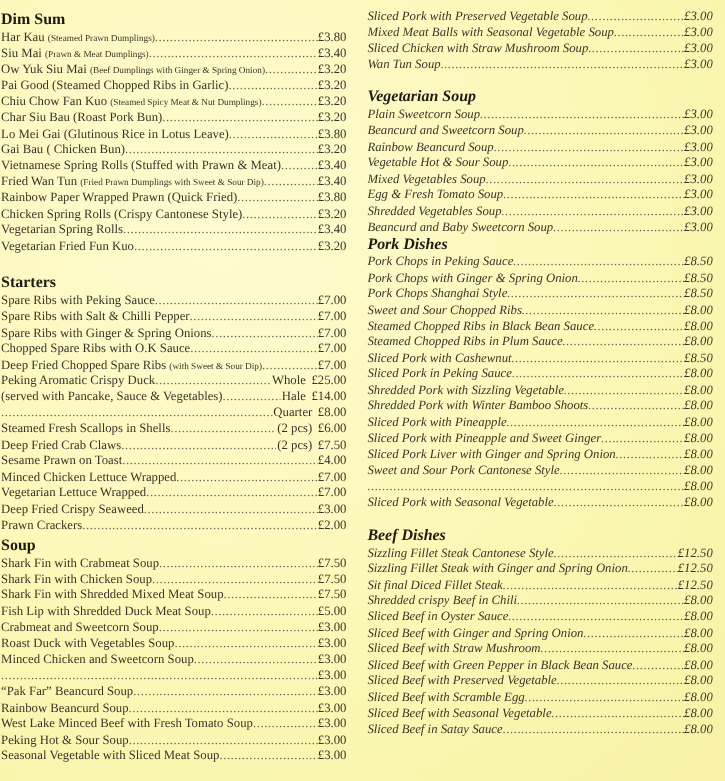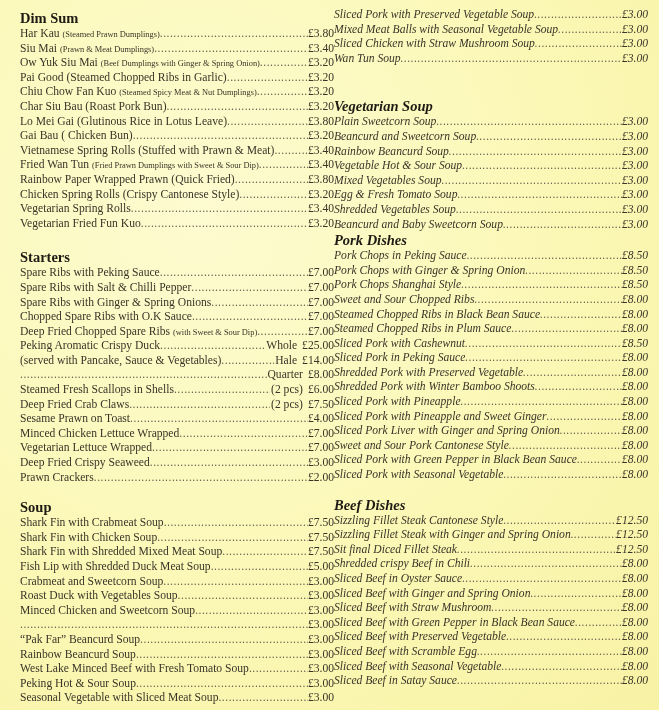--- a/index.html
+++ b/index.html
@@ -5,21 +5,21 @@
   html, body { margin: 0; padding: 0; }
   body {
     width: 659px; height: 710px; overflow: hidden;
     background: #fbf8b8;
     background-image: radial-gradient(ellipse at 30% 30%, #fdfbd0 0%, #fbf8b6 55%, #f7f2a4 100%);
     font-family: "Liberation Serif", "DejaVu Serif", serif;
     color: #2f2a20;
     position: relative;
   }
   .col { position: absolute; top: 0; }
-  .col.left { left: 20px; width: 314px; }
+  .col.left { left: 1px; width: 314px; }
   .col.right { left: 334px; width: 314px; font-style: italic; }
   .section { margin: 0; }
   .heading {
     font-weight: bold; font-size: 14.5px; color: #1e1a14;
     height: 17px; line-height: 17px; margin: 0; white-space: nowrap;
   }
   .row {
     display: flex; align-items: baseline;
     height: 14.6px; line-height: 14.6px; font-size: 11.6px;
     white-space: nowrap; overflow: hidden; color: #3a3428;
@@ -200,119 +200,119 @@
           <span class="price">£3.00</span>
         </div>
         <div class="row">
           <span class="name"><span>Prawn Crackers</span></span>
           <span class="dots"></span>
           <span class="price">£2.00</span>
         </div>
       </div>
   </div>
 
+  <div class="section" style="margin-top:3px;">
+    <div class="heading">Soup</div>
+    <div class="rows">
+        <div class="row">
+          <span class="name"><span>Shark Fin with Crabmeat Soup</span></span>
+          <span class="dots"></span>
+          <span class="price">£7.50</span>
+        </div>
+        <div class="row">
+          <span class="name"><span>Shark Fin with Chicken Soup</span></span>
+          <span class="dots"></span>
+          <span class="price">£7.50</span>
+        </div>
+        <div class="row">
+          <span class="name"><span>Shark Fin with Shredded Mixed Meat Soup</span></span>
+          <span class="dots"></span>
+          <span class="price">£7.50</span>
+        </div>
+        <div class="row">
+          <span class="name"><span>Fish Lip with Shredded Duck Meat Soup</span></span>
+          <span class="dots"></span>
+          <span class="price">£5.00</span>
+        </div>
+        <div class="row">
+          <span class="name"><span>Crabmeat and Sweetcorn Soup</span></span>
+          <span class="dots"></span>
+          <span class="price">£3.00</span>
+        </div>
+        <div class="row">
+          <span class="name"><span>Roast Duck with Vegetables Soup</span></span>
+          <span class="dots"></span>
+          <span class="price">£3.00</span>
+        </div>
+        <div class="row">
+          <span class="name"><span>Minced Chicken and Sweetcorn Soup</span></span>
+          <span class="dots"></span>
+          <span class="price">£3.00</span>
+        </div>
+        <div class="row">
+          <span class="dots"></span>
+          <span class="price">£3.00</span>
+        </div>
+        <div class="row">
+          <span class="name"><span>“Pak Far” Beancurd Soup</span></span>
+          <span class="dots"></span>
+          <span class="price">£3.00</span>
+        </div>
+        <div class="row">
+          <span class="name"><span>Rainbow Beancurd Soup</span></span>
+          <span class="dots"></span>
+          <span class="price">£3.00</span>
+        </div>
+        <div class="row">
+          <span class="name"><span>West Lake Minced Beef with Fresh Tomato Soup</span></span>
+          <span class="dots"></span>
+          <span class="price">£3.00</span>
+        </div>
+        <div class="row">
+          <span class="name"><span>Peking Hot &amp; Sour Soup</span></span>
+          <span class="dots"></span>
+          <span class="price">£3.00</span>
+        </div>
+        <div class="row">
+          <span class="name"><span>Seasonal Vegetable with Sliced Meat Soup</span></span>
+          <span class="dots"></span>
+          <span class="price">£3.00</span>
+        </div>
+      </div>
+  </div>
+</div>
+
+<div class="col right">
+
+  <div class="section" style="margin-top:8px;">
+    <div class="rows">
+        <div class="row">
+          <span class="name"><span>Sliced Pork with Preserved Vegetable Soup</span></span>
+          <span class="dots"></span>
+          <span class="price">£3.00</span>
+        </div>
+        <div class="row">
+          <span class="name"><span>Mixed Meat Balls with Seasonal Vegetable Soup</span></span>
+          <span class="dots"></span>
+          <span class="price">£3.00</span>
+        </div>
+        <div class="row">
+          <span class="name"><span>Sliced Chicken with Straw Mushroom Soup</span></span>
+          <span class="dots"></span>
+          <span class="price">£3.00</span>
+        </div>
+        <div class="row">
+          <span class="name"><span>Wan Tun Soup</span></span>
+          <span class="dots"></span>
+          <span class="price">£3.00</span>
+        </div>
+      </div>
+  </div>
+
   <div class="section" style="margin-top:14px;">
-    <div class="heading">Soup</div>
-    <div class="rows">
-        <div class="row">
-          <span class="name"><span>Shark Fin with Crabmeat Soup</span></span>
-          <span class="dots"></span>
-          <span class="price">£7.50</span>
-        </div>
-        <div class="row">
-          <span class="name"><span>Shark Fin with Chicken Soup</span></span>
-          <span class="dots"></span>
-          <span class="price">£7.50</span>
-        </div>
-        <div class="row">
-          <span class="name"><span>Shark Fin with Shredded Mixed Meat Soup</span></span>
-          <span class="dots"></span>
-          <span class="price">£7.50</span>
-        </div>
-        <div class="row">
-          <span class="name"><span>Fish Lip with Shredded Duck Meat Soup</span></span>
-          <span class="dots"></span>
-          <span class="price">£5.00</span>
-        </div>
-        <div class="row">
-          <span class="name"><span>Crabmeat and Sweetcorn Soup</span></span>
-          <span class="dots"></span>
-          <span class="price">£3.00</span>
-        </div>
-        <div class="row">
-          <span class="name"><span>Roast Duck with Vegetables Soup</span></span>
-          <span class="dots"></span>
-          <span class="price">£3.00</span>
-        </div>
-        <div class="row">
-          <span class="name"><span>Minced Chicken and Sweetcorn Soup</span></span>
-          <span class="dots"></span>
-          <span class="price">£3.00</span>
-        </div>
-        <div class="row">
-          <span class="dots"></span>
-          <span class="price">£3.00</span>
-        </div>
-        <div class="row">
-          <span class="name"><span>“Pak Far” Beancurd Soup</span></span>
-          <span class="dots"></span>
-          <span class="price">£3.00</span>
-        </div>
-        <div class="row">
-          <span class="name"><span>Rainbow Beancurd Soup</span></span>
-          <span class="dots"></span>
-          <span class="price">£3.00</span>
-        </div>
-        <div class="row">
-          <span class="name"><span>West Lake Minced Beef with Fresh Tomato Soup</span></span>
-          <span class="dots"></span>
-          <span class="price">£3.00</span>
-        </div>
-        <div class="row">
-          <span class="name"><span>Peking Hot &amp; Sour Soup</span></span>
-          <span class="dots"></span>
-          <span class="price">£3.00</span>
-        </div>
-        <div class="row">
-          <span class="name"><span>Seasonal Vegetable with Sliced Meat Soup</span></span>
-          <span class="dots"></span>
-          <span class="price">£3.00</span>
-        </div>
-      </div>
-  </div>
-</div>
-
-<div class="col right">
-
-  <div class="section" style="margin-top:8px;">
-    <div class="rows">
-        <div class="row">
-          <span class="name"><span>Sliced Pork with Preserved Vegetable Soup</span></span>
-          <span class="dots"></span>
-          <span class="price">£3.00</span>
-        </div>
-        <div class="row">
-          <span class="name"><span>Mixed Meat Balls with Seasonal Vegetable Soup</span></span>
-          <span class="dots"></span>
-          <span class="price">£3.00</span>
-        </div>
-        <div class="row">
-          <span class="name"><span>Sliced Chicken with Straw Mushroom Soup</span></span>
-          <span class="dots"></span>
-          <span class="price">£3.00</span>
-        </div>
-        <div class="row">
-          <span class="name"><span>Wan Tun Soup</span></span>
-          <span class="dots"></span>
-          <span class="price">£3.00</span>
-        </div>
-      </div>
-  </div>
-
-  <div class="section" style="margin-top:32px;">
     <div class="heading">Vegetarian Soup</div>
     <div class="rows">
         <div class="row">
           <span class="name"><span>Plain Sweetcorn Soup</span></span>
           <span class="dots"></span>
           <span class="price">£3.00</span>
         </div>
         <div class="row">
           <span class="name"><span>Beancurd and Sweetcorn Soup</span></span>
           <span class="dots"></span>
@@ -388,21 +388,21 @@
           <span class="name"><span>Sliced Pork with Cashewnut</span></span>
           <span class="dots"></span>
           <span class="price">£8.50</span>
         </div>
         <div class="row">
           <span class="name"><span>Sliced Pork in Peking Sauce</span></span>
           <span class="dots"></span>
           <span class="price">£8.00</span>
         </div>
         <div class="row">
-          <span class="name"><span>Shredded Pork with Preserved Vegetable</span></span>
+          <span class="name"><span>Shredded Pork with Sizzling Vegetable</span></span>
           <span class="dots"></span>
           <span class="price">£8.00</span>
         </div>
         <div class="row">
           <span class="name"><span>Shredded Pork with Winter Bamboo Shoots</span></span>
           <span class="dots"></span>
           <span class="price">£8.00</span>
         </div>
         <div class="row">
           <span class="name"><span>Sliced Pork with Pineapple</span></span>
@@ -418,21 +418,20 @@
           <span class="name"><span>Sliced Pork Liver with Ginger and Spring Onion</span></span>
           <span class="dots"></span>
           <span class="price">£8.00</span>
         </div>
         <div class="row">
           <span class="name"><span>Sweet and Sour Pork Cantonese Style</span></span>
           <span class="dots"></span>
           <span class="price">£8.00</span>
         </div>
         <div class="row">
-          <span class="name"><span>Sliced Pork with Green Pepper in Black Bean Sauce</span></span>
           <span class="dots"></span>
           <span class="price">£8.00</span>
         </div>
         <div class="row">
           <span class="name"><span>Sliced Pork with Seasonal Vegetable</span></span>
           <span class="dots"></span>
           <span class="price">£8.00</span>
         </div>
       </div>
   </div>

